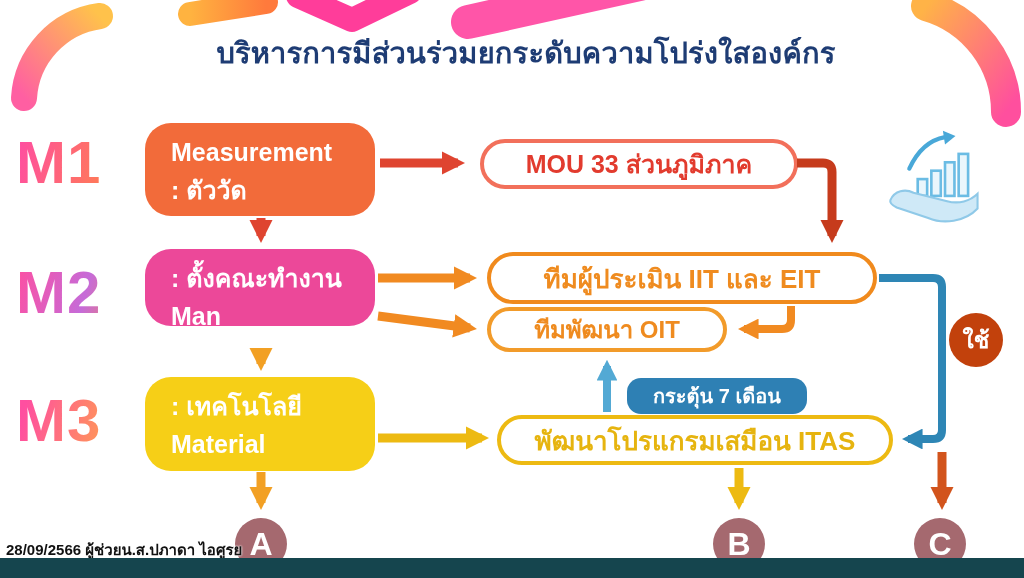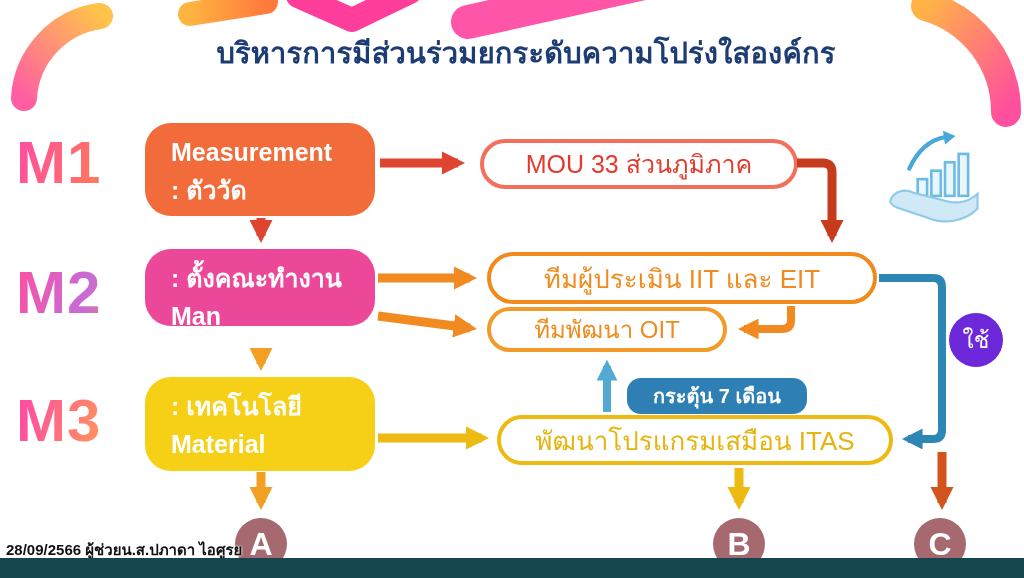--- a/index.html
+++ b/index.html
@@ -27,32 +27,32 @@
 
   
   .m-box { position:absolute; left:145px; width:230px; border-radius:26px;
     color:#fff; font-weight:bold; font-size:25px; padding:11px 10px 8px 26px; line-height:1.5; }
   .m1-box { top:123px; height:93px; background:#F26B3A; }
   .m2-box { top:249px; height:77px; background:#ec4899; }
   .m3-box { top:377px; height:94px; background:#F6CF17; }
 
   
   .pill { position:absolute; background:#fff; display:flex; align-items:center; justify-content:center;
-    font-weight:normal; border-radius:30px; }
+    font-weight:bold; border-radius:30px; }
   .pill-mou  { left:480px; top:139px; width:318px; height:50px; border:4px solid #F2705B; color:#E23B2E; font-size:25px; }
   .pill-iit  { left:487px; top:252px; width:390px; height:52px; border:4px solid #F08A1D; color:#EF8B1F; font-size:26px; }
   .pill-oit  { left:487px; top:307px; width:240px; height:45px; border:4px solid #F29B2A; color:#EF8B1F; font-size:24px; }
   .pill-itas { left:497px; top:415px; width:396px; height:50px; border:4px solid #EDBA12; color:#E6B40F; font-size:26px; }
 
   
   .badge-stim { position:absolute; left:627px; top:378px; width:180px; height:36px;
     background:#2E80B4; color:#fff; font-weight:bold; font-size:20px; border-radius:14px;
     display:flex; align-items:center; justify-content:center; }
   .use-circle { position:absolute; left:949px; top:313px; width:54px; height:54px; border-radius:50%;
-    background:#6d28d9; color:#fff; font-weight:normal; font-size:23px;
+    background:#c2410c; color:#fff; font-weight:bold; font-size:23px;
     display:flex; align-items:center; justify-content:center; }
   .node-circle { position:absolute; width:52px; height:52px; border-radius:50%; top:518px;
     background:#A5696F; color:#fff; font-weight:bold; font-size:32px;
     display:flex; align-items:center; justify-content:center; }
   .node-a { left:235px; } .node-b { left:713px; } .node-c { left:914px; }
 
   
   .credit { position:absolute; left:6px; top:538px; font-size:15px; font-weight:bold; color:#111;
     text-shadow:0 0 2px #fff, 0 0 2px #fff; }
   .bottom-bar { position:absolute; left:0; right:0; bottom:0; height:20px; background:#15454E; }

